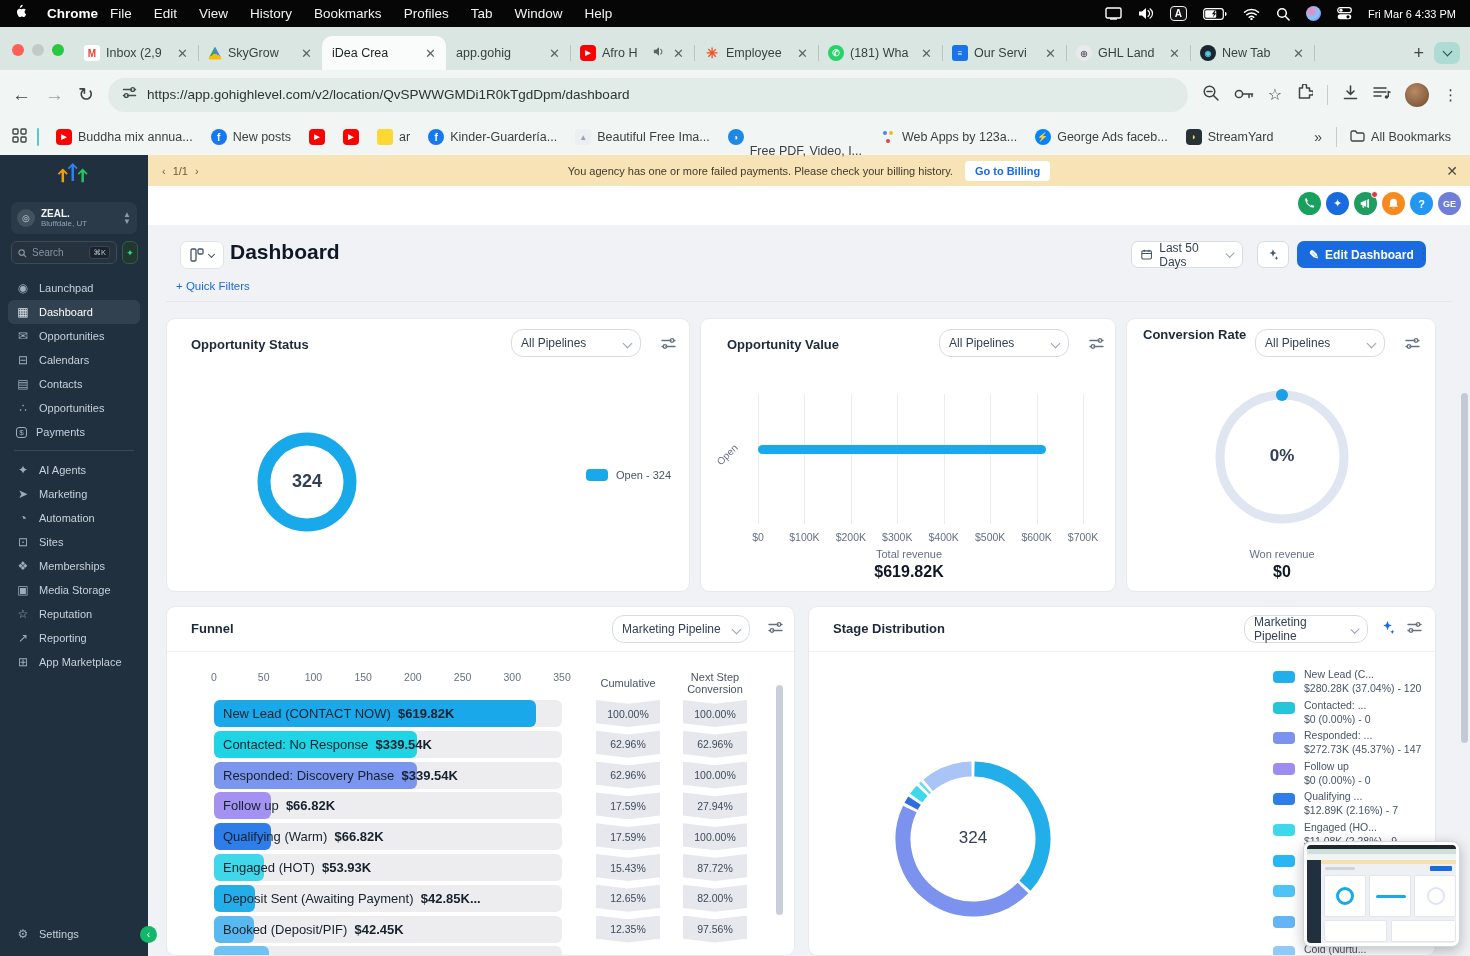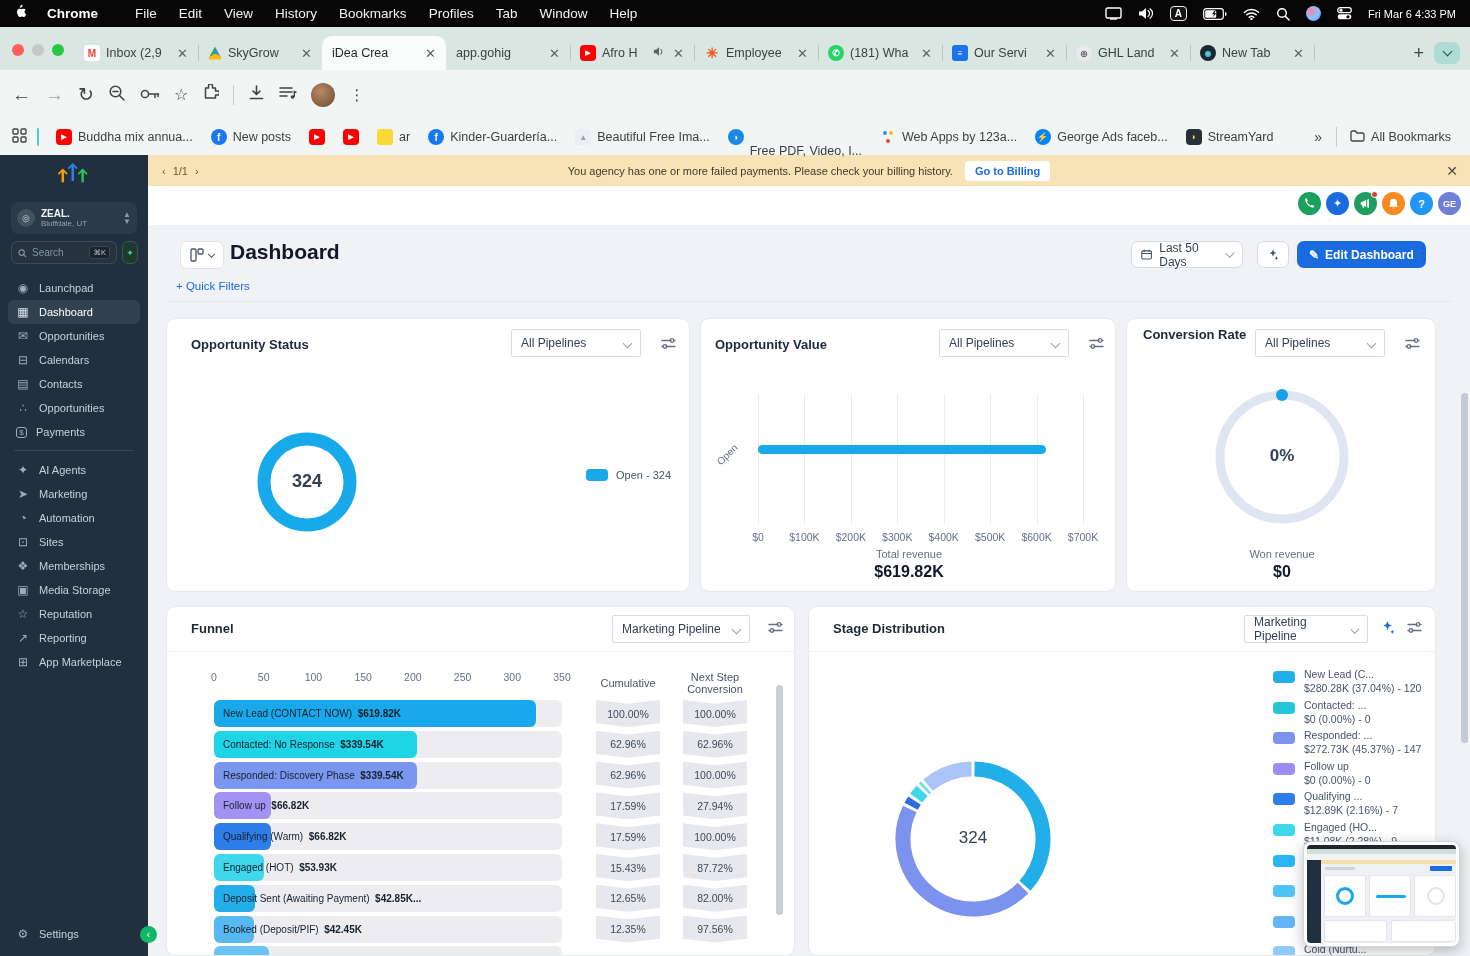--- a/index.html
+++ b/index.html
@@ -5,21 +5,21 @@
   *{margin:0;padding:0;box-sizing:border-box;}
   html,body{width:1470px;height:956px;overflow:hidden;}
   body{position:relative;font-family:"Liberation Sans",sans-serif;background:#f0f2f5;-webkit-font-smoothing:antialiased;}
   .abs{position:absolute;}
   .flex{display:flex;align-items:center;}
   .ell{white-space:nowrap;overflow:hidden;text-overflow:ellipsis;}
 
   
   .menubar{position:absolute;left:0;top:0;width:1470px;height:27px;background:#060606;color:#fff;display:flex;align-items:center;padding:0 14px;z-index:50;}
   .menubar .mi{font-size:13.5px;margin-right:22px;color:#f2f2f2;}
-  .menubar .app{font-weight:700;margin-right:37px;font-size:13.5px;}
+  .menubar .app{font-weight:700;margin-right:12px;font-size:13.5px;}
   .mb-right{margin-left:auto;display:flex;align-items:center;gap:16px;}
   .mb-right svg{display:block;}
   .clock{font-size:11px;}
   .abox{width:17px;height:15px;border-radius:4px;background:#151515;border:1px solid #eee;color:#fff;font-size:10px;font-weight:700;display:flex;align-items:center;justify-content:center;}
   .siri{width:15px;height:15px;border-radius:50%;background:radial-gradient(circle at 35% 35%,#ff7eb3,#7ec8ff 55%,#6a5cff);}
 
   
   .tabstrip{position:absolute;left:0;top:27px;width:1470px;height:43px;background:#d9e6e2;display:flex;align-items:flex-end;z-index:49;}
   .lights{display:flex;gap:8px;align-items:center;padding:0 10px 14px 12px;}
   .light{width:12px;height:12px;border-radius:50%;}
@@ -82,32 +82,32 @@
   .gridbtn{position:absolute;left:32px;top:16px;width:44px;height:28px;background:#fff;border:1px solid #e0e4ea;border-radius:7px;display:flex;align-items:center;justify-content:center;gap:5px;color:#475467;}
   .page-title{position:absolute;left:82px;top:15px;font-size:21px;font-weight:700;color:#101828;}
   .qf{position:absolute;left:28px;top:55px;font-size:11.5px;color:#1a6be0;font-weight:500;}
   .hdr-divider{position:absolute;left:18px;top:76px;width:1286px;height:1px;background:#e4e7ec;}
   .pill{background:#fff;border:1px solid #d7dce3;border-radius:7px;display:flex;align-items:center;gap:7px;padding:0 9px;height:27px;font-size:12px;color:#344054;}
   .editbtn{position:absolute;left:1149px;top:16px;height:27px;background:#1a6be0;border-radius:7px;color:#fff;font-size:12px;font-weight:600;display:flex;align-items:center;gap:6px;padding:0 12px;}
   .kebab{position:absolute;left:1268px;top:19px;font-size:15px;color:#475467;}
 
   .card{position:absolute;background:#fff;border:1px solid #e6e9ee;border-radius:9px;overflow:hidden;}
   .card-title{font-size:13px;font-weight:600;color:#1d2939;}
-  .select{border:1px solid #d7dce3;border-radius:2px;height:28px;display:flex;align-items:center;padding:12px 9px;font-size:12px;color:#344054;gap:8px;background:#fff;}
+  .select{border:1px solid #d7dce3;border-radius:12px;height:28px;display:flex;align-items:center;padding:12px 9px;font-size:12px;color:#344054;gap:8px;background:#fff;}
   .select .chev{color:#98a2b3;margin-left:auto;}
   .card-hr{position:absolute;left:0;width:100%;height:1px;background:#eef0f3;}
   .donut-center{position:absolute;font-weight:600;color:#344054;text-align:center;}
   .legend-sw{border-radius:4px;width:22px;height:12px;flex:0 0 auto;}
 
   
   .f-axis-lbl{position:absolute;font-size:10.5px;color:#667085;transform:translateX(-50%);}
   .f-colhdr{position:absolute;font-size:11px;color:#475467;text-align:center;transform:translateX(-50%);line-height:12px;}
   .f-row-track{position:absolute;background:#ededf0;border-radius:6px;height:27px;}
   .f-bar{position:absolute;height:27px;border-radius:6px;}
-  .f-lbl{position:absolute;font-size:10px;color:#16212e;line-height:27px;white-space:nowrap;}
+  .f-lbl{position:absolute;font-size:13px;color:#16212e;line-height:27px;white-space:nowrap;}
   .f-chip{position:absolute;width:64px;height:27px;background:#e6e8ed;color:#3f4a5a;font-size:10.5px;display:flex;align-items:center;justify-content:center;clip-path:polygon(0 0,50% 14%,100% 0,100% 86%,50% 100%,0 86%);}
   .f-scroll{position:absolute;width:7px;border-radius:4px;background:#c9cfd8;}
 
   
   .sl-item{position:absolute;display:flex;gap:9px;align-items:flex-start;}
   .sl-lbl{font-size:10.5px;color:#475467;line-height:14px;white-space:nowrap;}
   .sl-val{font-size:10.5px;color:#475467;line-height:14px;white-space:nowrap;}
 
   
   .pg-scroll{position:absolute;right:2px;top:393px;width:7px;height:350px;border-radius:4px;background:#c4cad3;z-index:60;}
@@ -248,20 +248,29 @@
   <span class="newtab-btn">+</span>
   <span class="tab-search">
       <span class="chev" style="margin-top:-3px;"></span>
     </span>
 </div>
 
 <div class="toolbar">
   <span class="navic">←</span>
   <span class="navic dis">→</span>
   <span class="navic">↻</span>
+  <div class="omnibox">
+    <span><svg width="15" height="15" viewBox="0 0 15 15">
+          <path d="M1.5 4.5h8M12.5 4.5h1" stroke="#41504b" stroke-width="1.5" stroke-linecap="round"></path>
+          <circle cx="10.7" cy="4.5" r="1.9" fill="none" stroke="#41504b" stroke-width="1.4"></circle>
+          <path d="M13.5 10.5h-8M2.5 10.5h-1" stroke="#41504b" stroke-width="1.5" stroke-linecap="round"></path>
+          <circle cx="4.3" cy="10.5" r="1.9" fill="none" stroke="#41504b" stroke-width="1.4"></circle>
+        </svg></span>
+    <span class="url">https://app.gohighlevel.com/v2/location/QvSPWWGMDi1R0kTgdDpm/dashboard</span>
+  </div>
   <span class="tb-right">
     <span><svg width="18" height="18" viewBox="0 0 18 18">
           <circle cx="7.5" cy="7.5" r="5.3" fill="none" stroke="#3c4543" stroke-width="1.5"></circle>
           <path d="M5 7.5h5M11.5 11.5 16 16" stroke="#3c4543" stroke-width="1.5" stroke-linecap="round"></path>
         </svg></span>
     <span><svg width="20" height="12" viewBox="0 0 20 12">
           <circle cx="5" cy="6" r="3.6" fill="none" stroke="#3c4543" stroke-width="1.5"></circle>
           <path d="M8.6 6h10M15 6v3.4M18 6v2.4" stroke="#3c4543" stroke-width="1.5" stroke-linecap="round"></path>
         </svg></span>
     <span style="font-size:16px;color:#3c4543;">☆</span>
@@ -538,21 +547,21 @@
         <circle cx="50" cy="50" r="43" fill="none" stroke="#17a9e9" stroke-width="13"></circle>
       </svg>
     <div class="donut-center" style="left:90px;top:152px;width:100px;font-size:18px;">324</div>
     <div class="abs flex" style="left:419px;top:150px;gap:8px;">
       <span class="legend-sw" style="background:#17a9e9;"></span>
       <span style="font-size:11px;color:#475467;">Open - 324</span>
     </div>
   </div>
 
   <div class="card" style="left:552px;top:93px;width:416px;height:274px;">
-    <div class="card-title abs" style="left:14px;top:18px;text-align:right;">Opportunity Value</div>
+    <div class="card-title abs" style="left:26px;top:18px;text-align:right;">Opportunity Value</div>
     <div class="select abs" style="left:238px;top:10px;width:130px;">
       <span>All Pipelines</span>
         <span class="chev"></span>
     </div>
     <span class="abs" style="left:388px;top:17px;"><svg width="15" height="15" viewBox="0 0 15 15">
           <path d="M1 4.5h9M13 4.5h1" stroke="#667085" stroke-width="1.4" stroke-linecap="round"></path>
           <circle cx="11" cy="4.5" r="1.8" fill="none" stroke="#667085" stroke-width="1.3"></circle>
           <path d="M14 10.5H5M2 10.5H1" stroke="#667085" stroke-width="1.4" stroke-linecap="round"></path>
           <circle cx="4" cy="10.5" r="1.8" fill="none" stroke="#667085" stroke-width="1.3"></circle>
         </svg></span>

